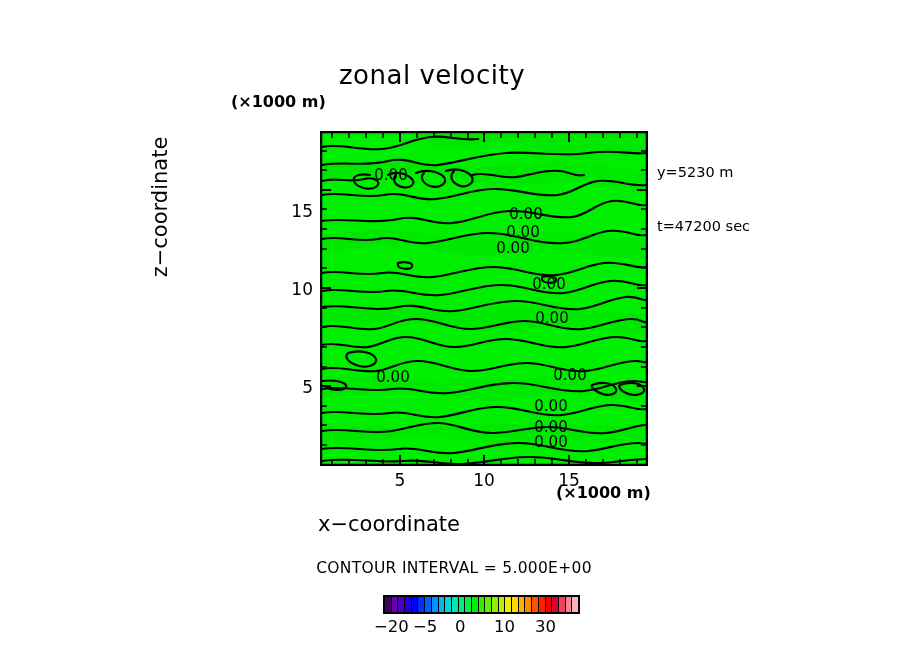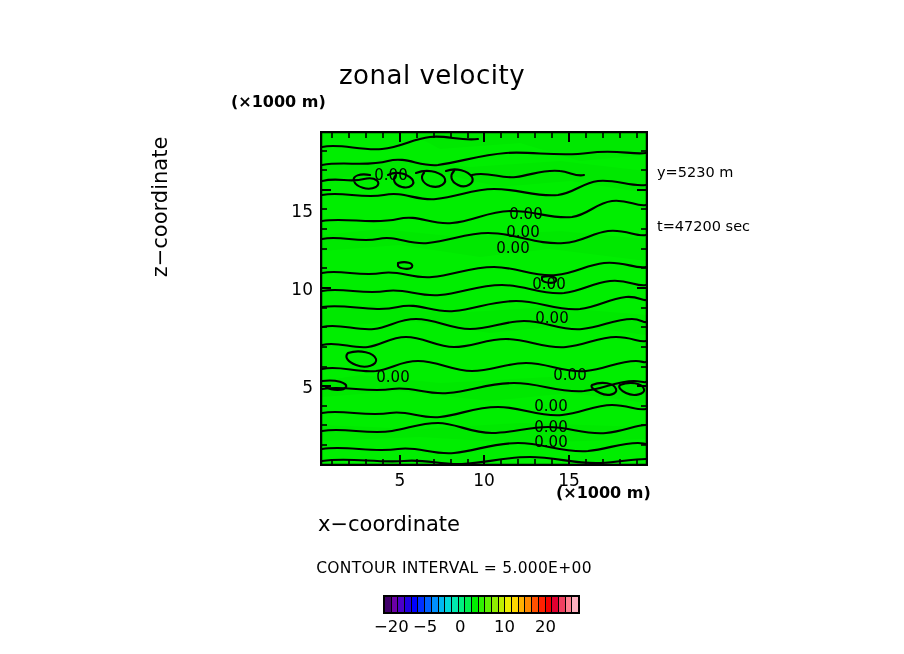--- a/index.html
+++ b/index.html
@@ -345,15 +345,15 @@
         <div class="cb-cell" style="background: rgb(240, 64, 96);"></div>
         <div class="cb-cell" style="background: rgb(255, 128, 144);"></div>
         <div class="cb-cell" style="background: rgb(255, 176, 192);"></div>
       </div>
   </div>
 
   <div class="cb-tick-label" style="left:374px">−20</div>
   <div class="cb-tick-label" style="left:413px">−5</div>
   <div class="cb-tick-label" style="left:455px">0</div>
   <div class="cb-tick-label" style="left:494px">10</div>
-  <div class="cb-tick-label" style="left:535px">20</div>
+  <div class="cb-tick-label" style="left:535px">30</div>
 
 </div>
 
 </body></html>

